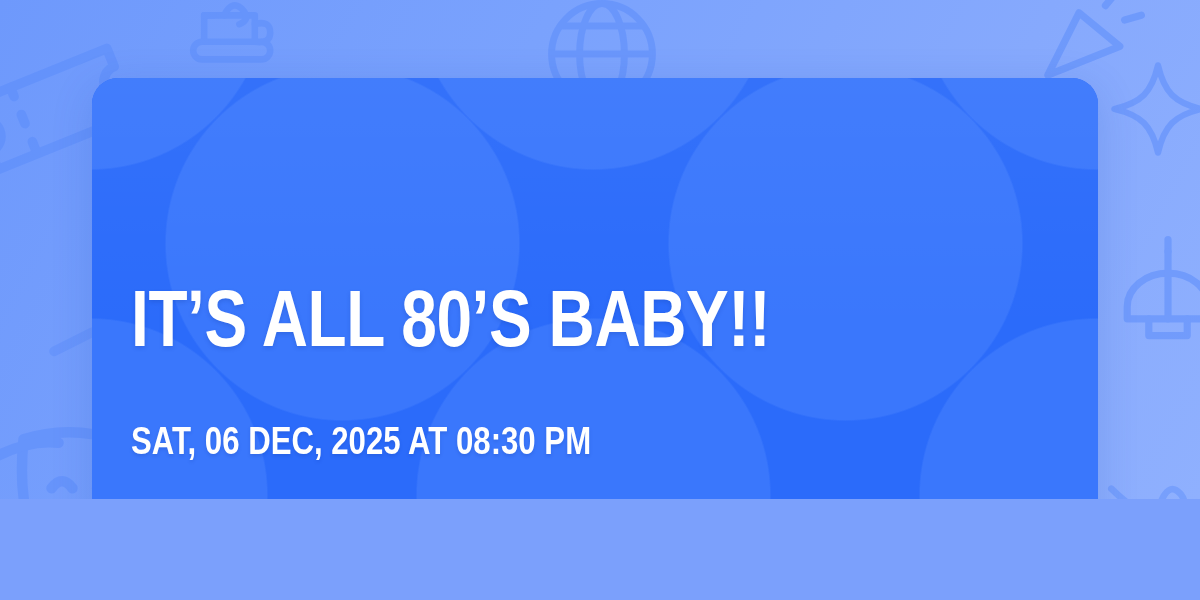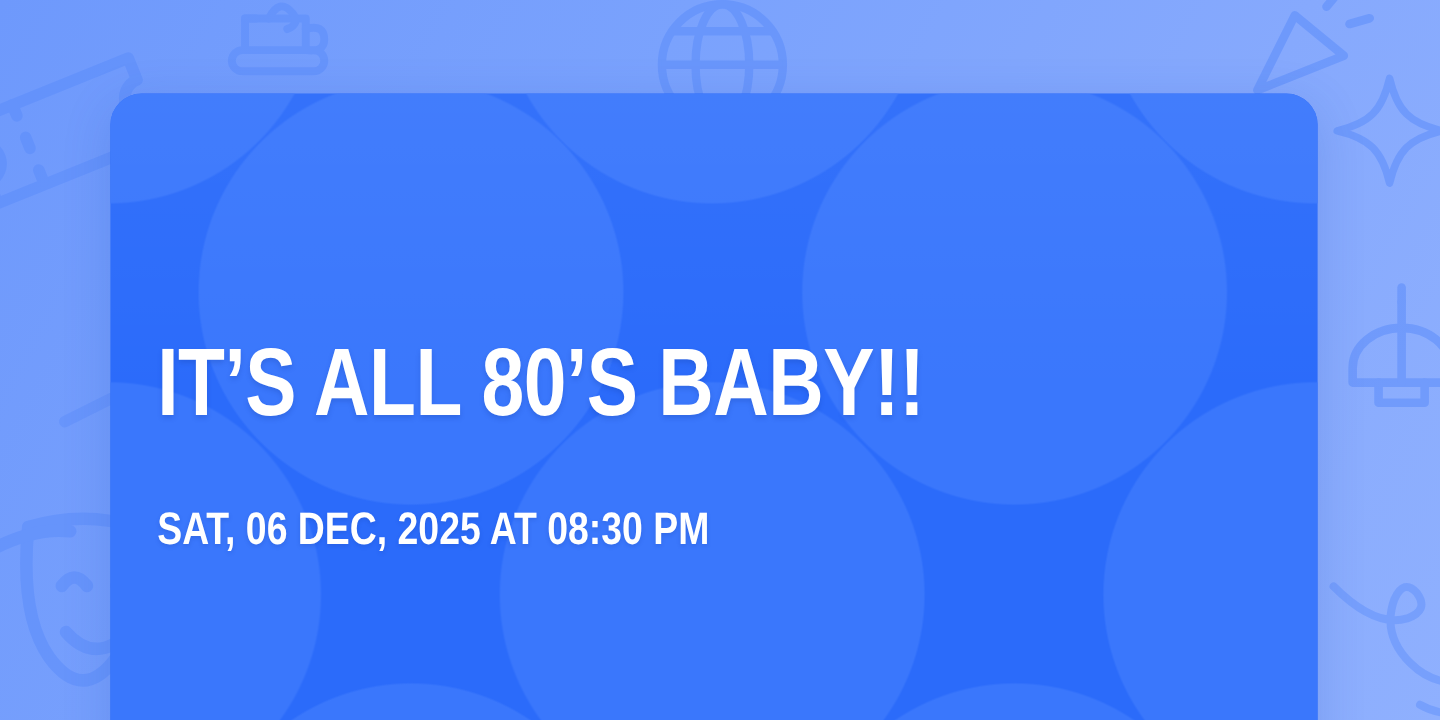--- a/index.html
+++ b/index.html
@@ -12,21 +12,21 @@
 
   body {
     font-family: "Liberation Sans", sans-serif;
     background: #7ba0fc;
   }
 
   
   .page {
     position: relative;
     width: 1200px;
-    height: 600px;
+    height: 499px;
     overflow: hidden;
     background:
       linear-gradient(118deg, #6e99fc 0%, #7aa2fd 38%, #86a9fd 72%, #8fb0fe 100%);
   }
 
   
   .wm-layer {
     position: absolute;
     inset: 0;
     pointer-events: none;

